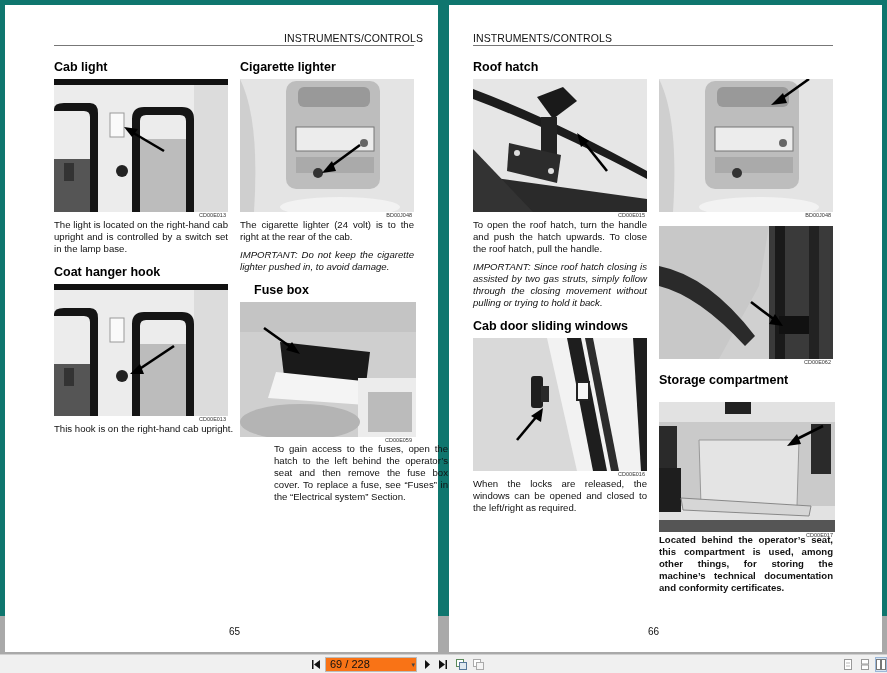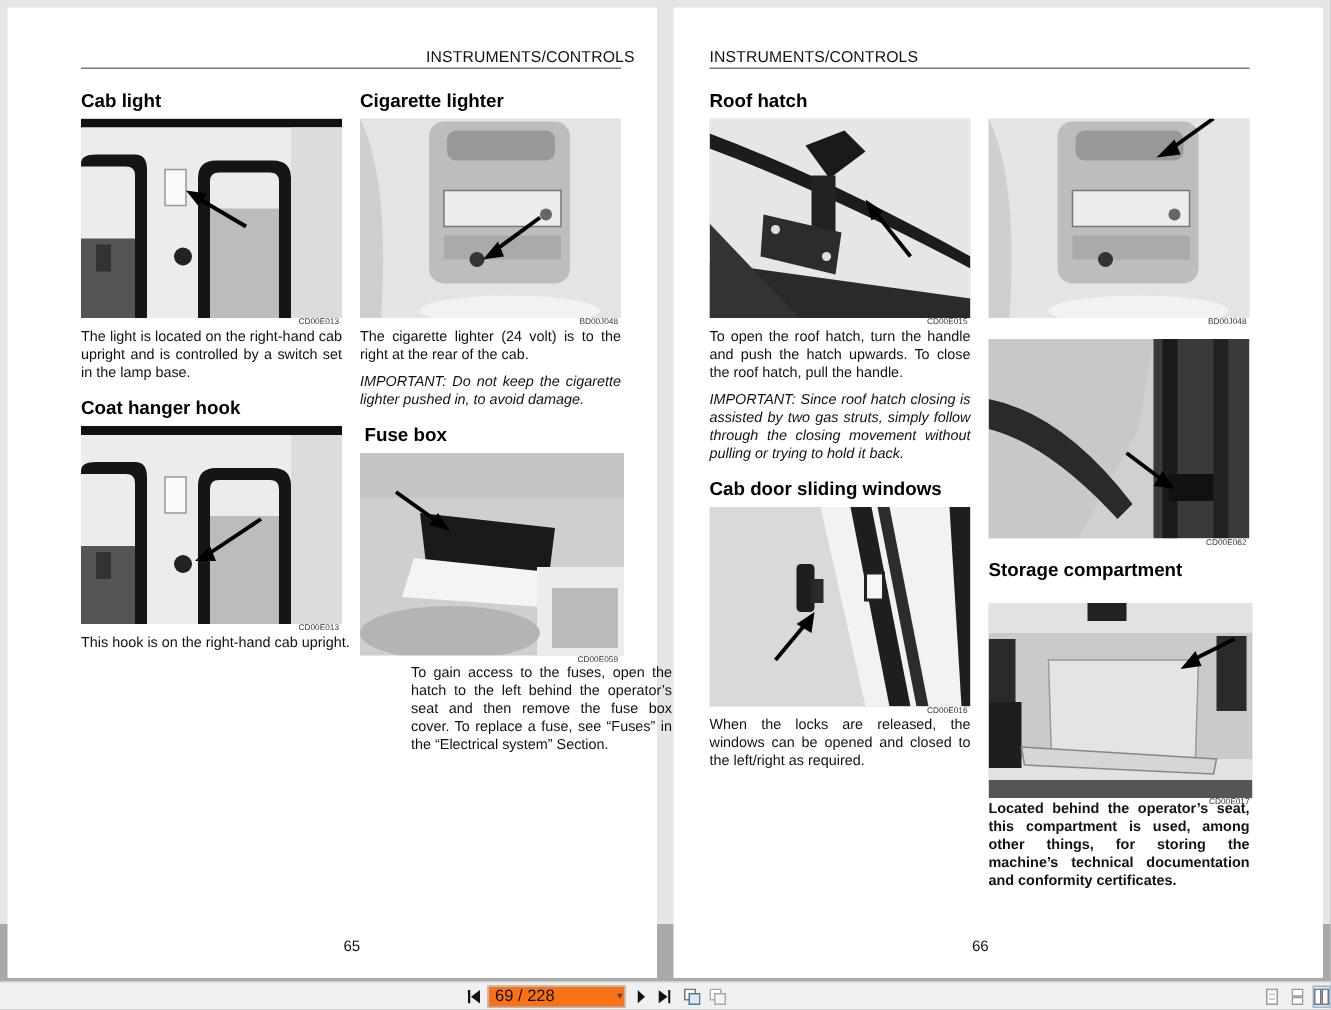--- a/index.html
+++ b/index.html
@@ -1,17 +1,17 @@
 <!DOCTYPE html>
 <html><head>
 <meta charset="utf-8">
 <style>
   * { margin:0; padding:0; box-sizing:border-box; }
   html, body { width:887px; height:673px; overflow:hidden; background:#a9a9a9; font-family:"Liberation Sans", sans-serif; }
-  .viewer { position:absolute; left:0; top:0; width:887px; height:616px; background:#e5e5e5; }
+  .viewer { position:absolute; left:0; top:0; width:887px; height:616px; background:#0f766e; }
   .page { position:absolute; top:5px; width:433px; height:647px; background:#fff; }
   .page.left { left:5px; }
   .page.right { left:449px; }
   .header { position:absolute; top:27px; font-size:10.5px; color:#111; letter-spacing:0.1px; }
   .hrule { position:absolute; top:40px; height:1px; background:#777; }
   .h { position:absolute; font-weight:bold; font-size:12.5px; color:#000; }
   .p { position:absolute; font-size:9.6px; line-height:12px; color:#111; text-align:justify; }
   .p.it { font-style:italic; }
   .fig { position:absolute; overflow:hidden; background:#ddd; }
   .cap { position:absolute; font-size:5.5px; color:#333; text-align:right; }
@@ -84,21 +84,21 @@
         <circle cx="124" cy="64" r="4" fill="#666"></circle>
         <line x1="120" y1="66" x2="90" y2="88" stroke="#000" stroke-width="2.6"></line>
         <polygon points="82,94 92,82 96,92" fill="#000"></polygon>
         <ellipse cx="100" cy="128" rx="60" ry="10" fill="#f2f2f2"></ellipse>
       </svg>
     </div>
     <div class="cap" style="left:235px; top:207px; width:172px;">BD00J048</div>
     <div class="p" style="left:235px; top:214px; width:174px;">The cigarette lighter (24 volt) is to the right at the rear of the cab.</div>
     <div class="p it" style="left:235px; top:244px; width:174px;">IMPORTANT: Do not keep the cigarette lighter pushed in, to avoid damage.</div>
 
-    <div class="h" style="left:238px; top:278px;text-align:center;">Fuse box</div>
+    <div class="h" style="left:249px; top:278px;text-align:center;">Fuse box</div>
     <div class="fig" style="left:235px; top:297px; width:176px; height:135px; background:#d4d4d4;">
       <svg width="176" height="135" viewBox="0 0 176 135">
         <rect width="176" height="135" fill="#cfcfcf"></rect>
         <rect x="0" y="0" width="176" height="30" fill="#c4c4c4"></rect>
         <path d="M40 40 L130 50 L126 82 L44 74 Z" fill="#1a1a1a"></path>
         <path d="M36 70 L132 80 L140 104 L28 96 Z" fill="#f4f4f4"></path>
         <rect x="118" y="76" width="58" height="59" fill="#ececec"></rect>
         <rect x="128" y="90" width="44" height="40" fill="#bbb"></rect>
         <ellipse cx="60" cy="120" rx="60" ry="18" fill="#b4b4b4"></ellipse>
         <line x1="24" y1="26" x2="52" y2="46" stroke="#000" stroke-width="2.6"></line>

